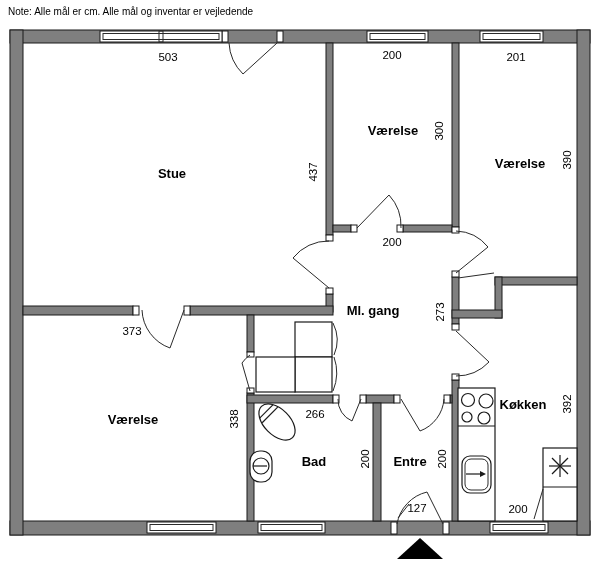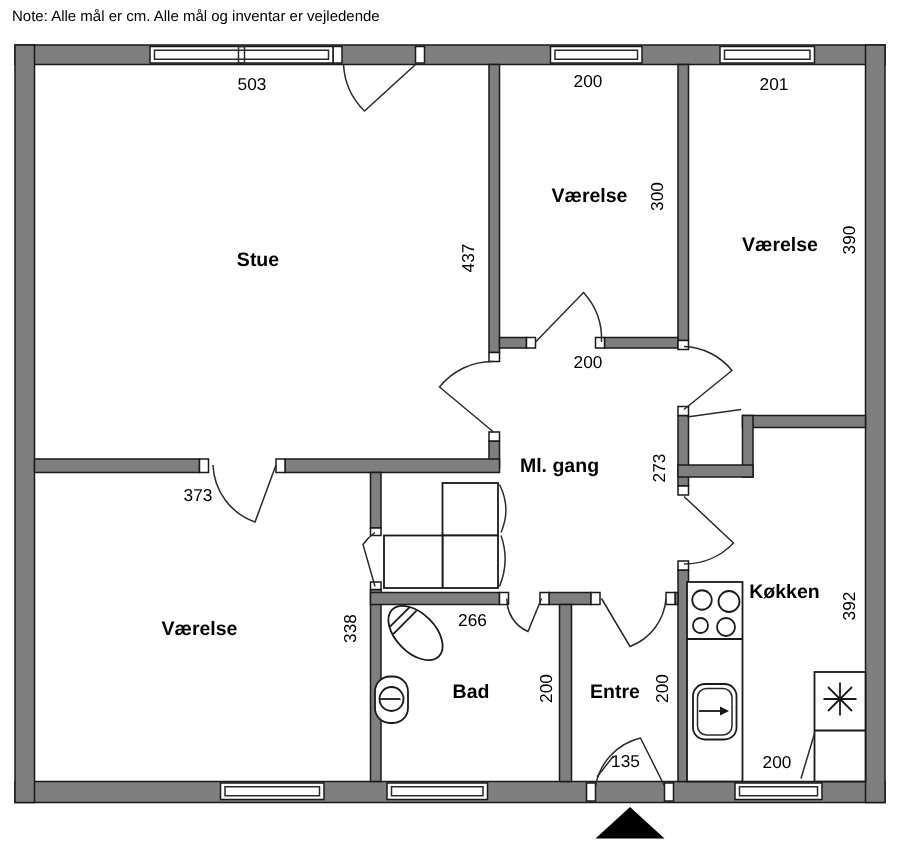--- a/index.html
+++ b/index.html
@@ -205,17 +205,17 @@
 <div class="lbl room" style="left:133px;top:419px;">Værelse</div>
 <div class="lbl dim" style="left:132px;top:331px;">373</div>
 <div class="lbl dim rot" style="left:234px;top:419px;">338</div>
 
 <div class="lbl room" style="left:314px;top:461px;">Bad</div>
 <div class="lbl dim" style="left:315px;top:414px;">266</div>
 <div class="lbl dim rot" style="left:365px;top:459px;">200</div>
 
 <div class="lbl room" style="left:410px;top:461px;">Entre</div>
 <div class="lbl dim rot" style="left:442px;top:459px;">200</div>
-<div class="lbl dim" style="left:417px;top:508px;">135</div>
-
-<div class="lbl room" style="left:523px;top:394px;">Køkken</div>
+<div class="lbl dim" style="left:417px;top:508px;">127</div>
+
+<div class="lbl room" style="left:523px;top:404px;">Køkken</div>
 <div class="lbl dim rot" style="left:567px;top:404px;">392</div>
 <div class="lbl dim" style="left:518px;top:509px;">200</div>
 
 </body></html>

